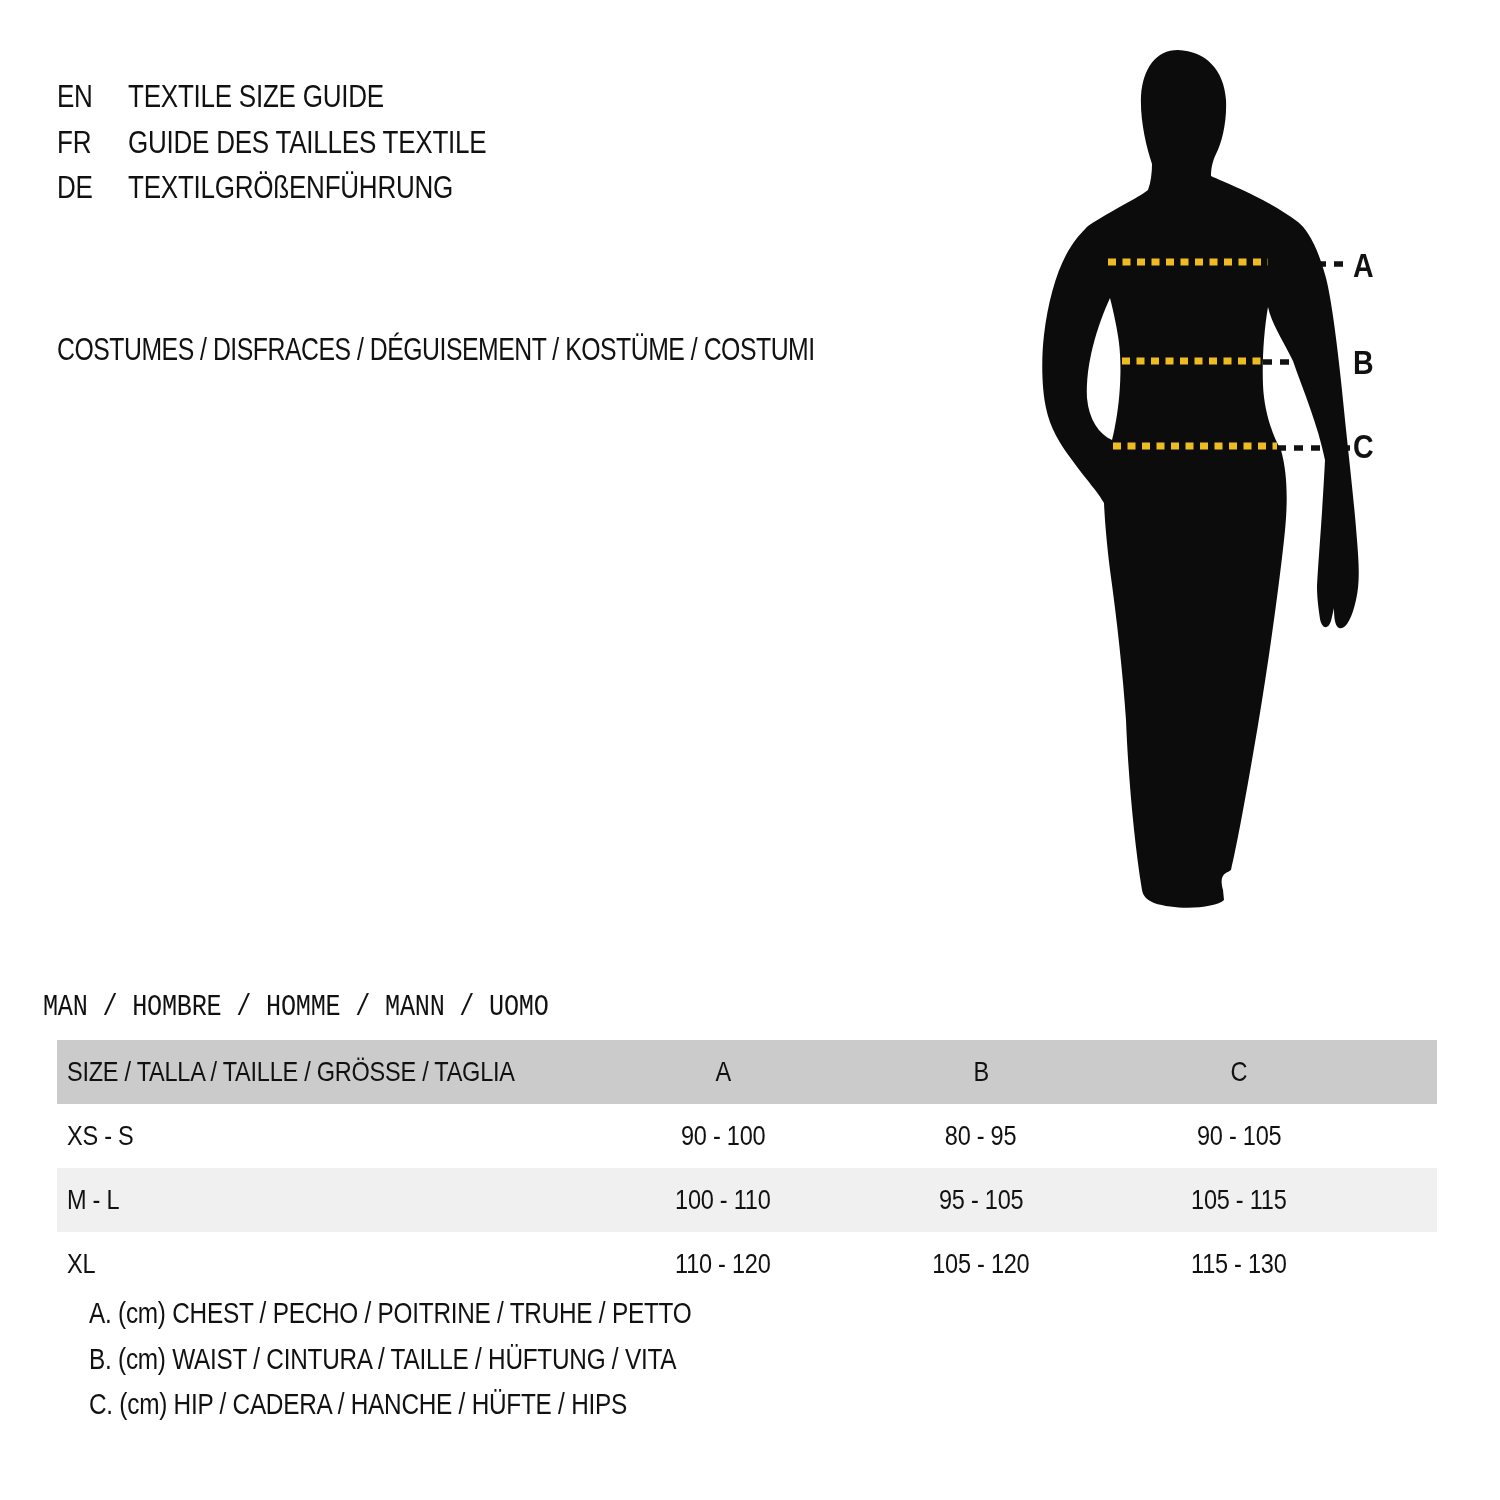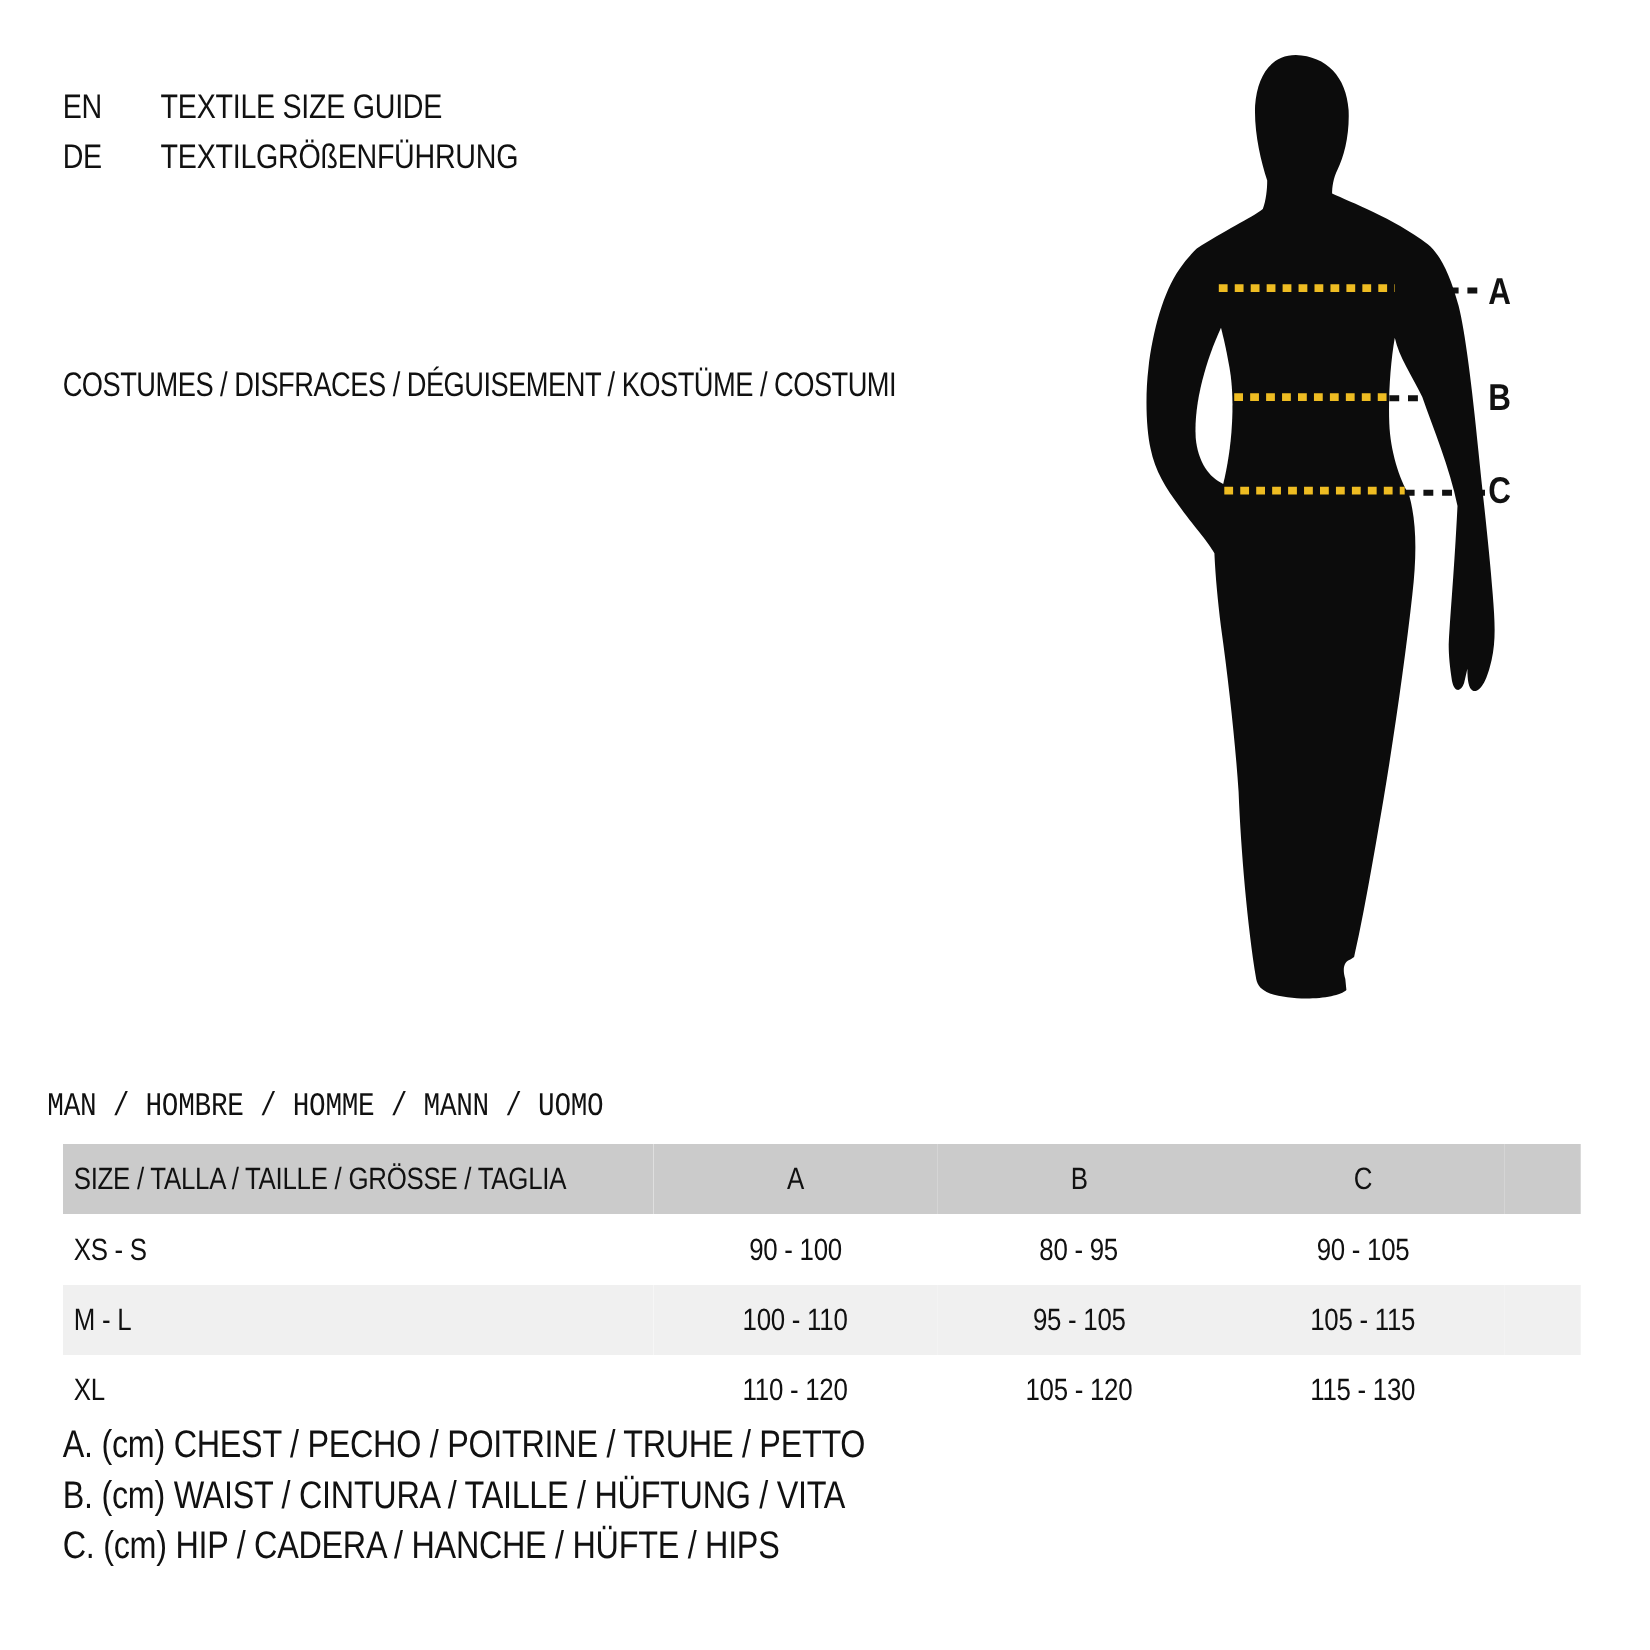--- a/index.html
+++ b/index.html
@@ -15,21 +15,21 @@
     width:1500px;height:1500px;background:#ffffff;position:relative;
     font-family:"Liberation Sans",sans-serif;color:var(--text-color);
     overflow:hidden;
   }
   .abs{position:absolute;}
   .cond{display:inline-block;transform:scaleX(0.84);transform-origin:0 50%;letter-spacing:-0.3px;white-space:nowrap;}
   .cond-c{display:inline-block;transform:scaleX(0.84);transform-origin:50% 50%;letter-spacing:-0.3px;white-space:nowrap;}
 
   
   .lang-block{left:57px;top:74px;}
-  .lang-row{display:flex;line-height:45.5px;font-size:31px;gap:18px;}
+  .lang-row{display:flex;line-height:45.5px;font-size:31px;}
   .lang-code{width:71px;flex:0 0 71px;}
 
   
   .category-title{left:57px;top:330px;font-size:31px;font-weight:400;line-height:40px;}
   .category-title .cond{transform:scaleX(0.80);letter-spacing:-0.6px;}
 
   
   .figure-svg{left:1000px;top:30px;width:460px;height:930px;}
   .body-shape{fill:var(--body-color);}
   .gap-shape{fill:#ffffff;}
@@ -44,29 +44,33 @@
   .size-table{left:57px;top:1040px;width:1380px;border-collapse:collapse;table-layout:fixed;font-size:28px;}
   .size-table th,.size-table td{padding:16px;font-weight:400;overflow:hidden;}
   .size-table thead tr{background:var(--table-header-bg);height:37px;}
   .size-table tbody tr{height:27px;}
   .size-table tbody tr.alt{background:var(--table-alt-bg);}
   .cell-label{text-align:left;padding-left:10px !important;}
   .cell-val{text-align:center;}
 
   
   .legend-block{left:57px;top:1291px;}
-  .legend-line{line-height:45.5px;font-size:35px;}
+  .legend-line{line-height:45.5px;font-size:29px;margin-left:32px;}
 </style>
 </head>
 <body>
 
 <div class="abs lang-block">
   <div class="lang-row">
     <span class="lang-code"><span class="cond">EN</span></span>
     <span class="cond">TEXTILE SIZE GUIDE</span>
+  </div>
+  <div class="lang-row">
+    <span class="lang-code"><span class="cond">FR</span></span>
+    <span class="cond">GUIDE DES TAILLES TEXTILE</span>
   </div>
   <div class="lang-row">
     <span class="lang-code"><span class="cond">DE</span></span>
     <span class="cond">TEXTILGRÖßENFÜHRUNG</span>
   </div>
 </div>
 
 <div class="abs category-title">
   <span class="cond">COSTUMES / DISFRACES / DÉGUISEMENT / KOSTÜME / COSTUMI</span>
 </div>

